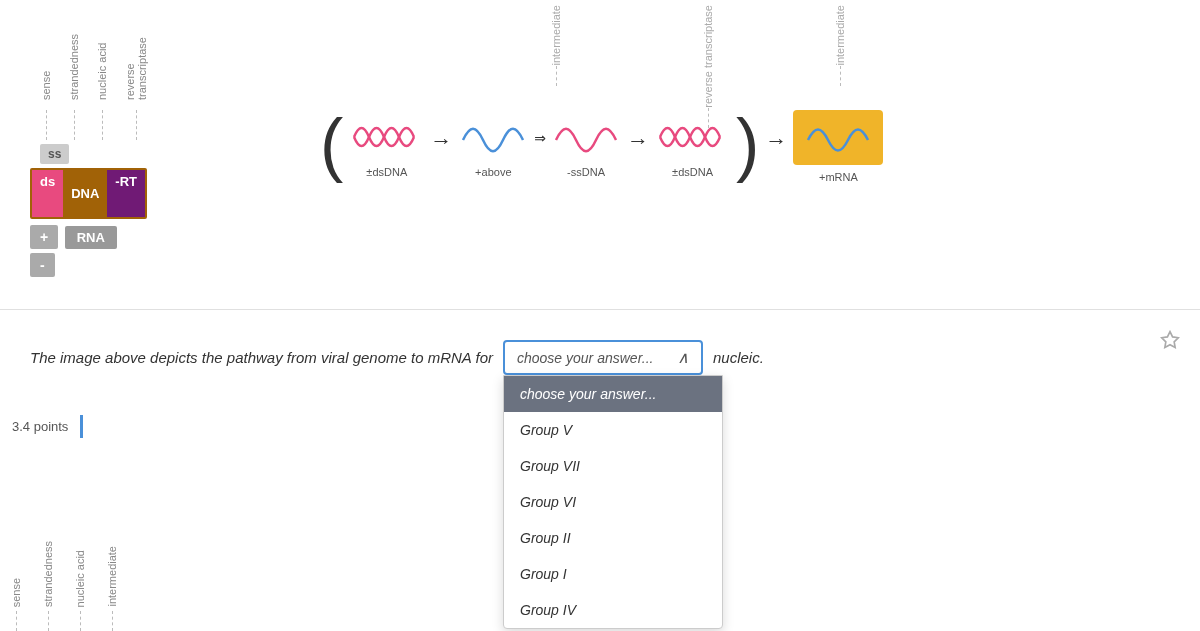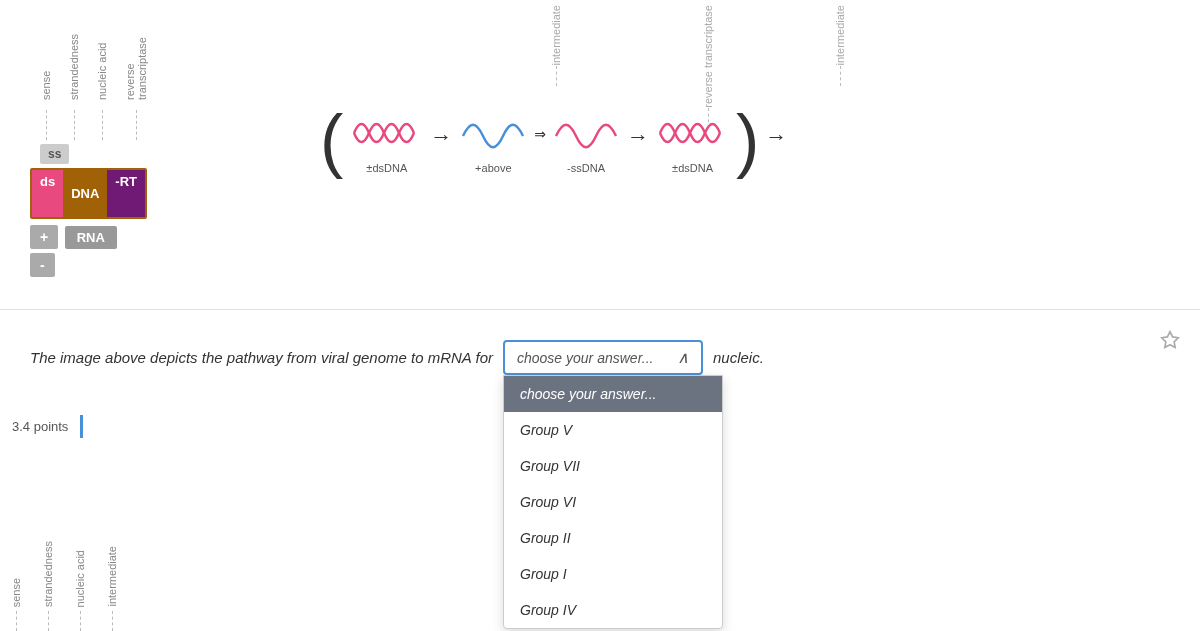--- a/index.html
+++ b/index.html
@@ -233,20 +233,28 @@
           <path d="M5,22 C10,10 15,10 20,22 C25,34 30,34 35,22 C40,10 45,10 50,22 C55,34 60,34 65,22" stroke="#e84a7f" stroke-width="2.5" fill="none"></path>
           <path d="M5,22 C10,34 15,34 20,22 C25,10 30,10 35,22 C40,34 45,34 50,22 C55,10 60,10 65,22" stroke="#e84a7f" stroke-width="2.5" fill="none"></path>
         </svg>
         <span class="step-label">±dsDNA</span>
       </div>
 
       <span style="font-size:70px; color:#333; line-height:1; margin-top:-5px; font-weight:100;">)</span>
 
       <span style="font-size:22px; color:#333; margin-bottom:18px;">→</span>
 
+      <div class="step-item">
+        <div style="background:#f0b429; width:90px; height:55px; border-radius:4px; display:flex; align-items:center; justify-content:center;">
+          <svg width="70" height="40" viewBox="0 0 70 40">
+            <path d="M5,22 C12,8 18,8 25,22 C32,36 38,36 45,22 C52,8 58,8 65,22" stroke="#4a90d9" stroke-width="2.5" fill="none"></path>
+          </svg>
+        </div>
+        <span class="step-label">+mRNA</span>
+      </div>
     </div>
   </div>
 </div>
 
 <div class="question-area">
   <div class="question-text">
     <span>The image above depicts the pathway from viral genome to mRNA for</span>
 
     <div class="dropdown-container">
       <div class="dropdown-trigger">

